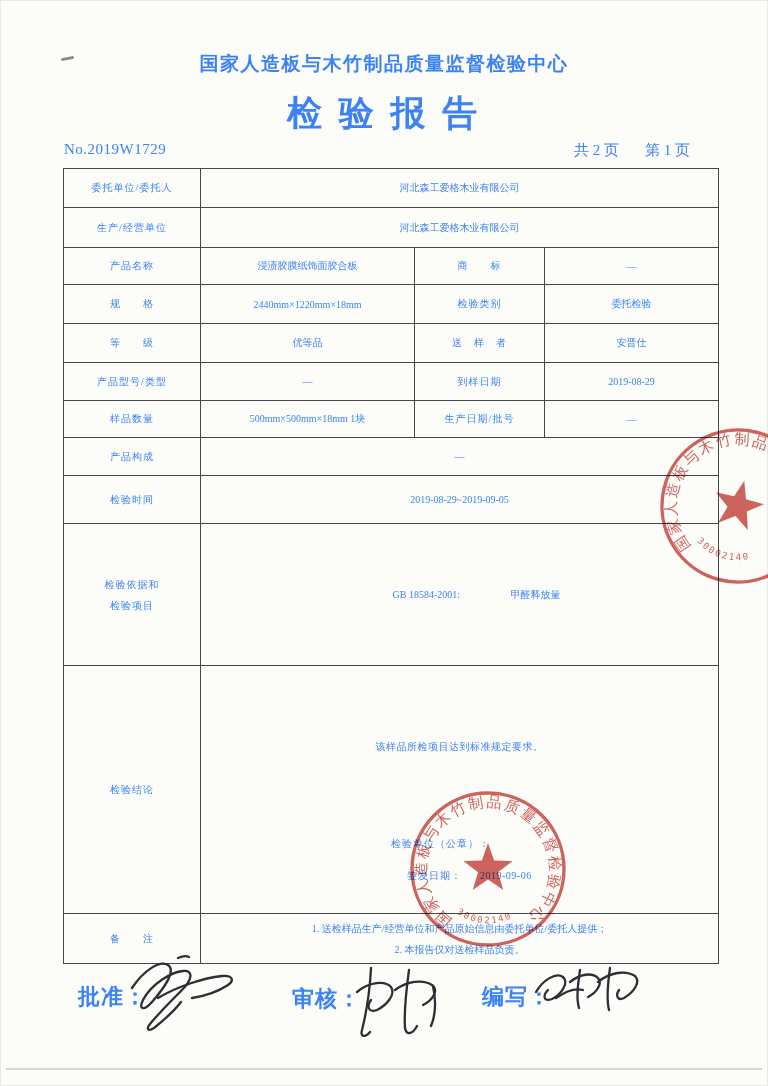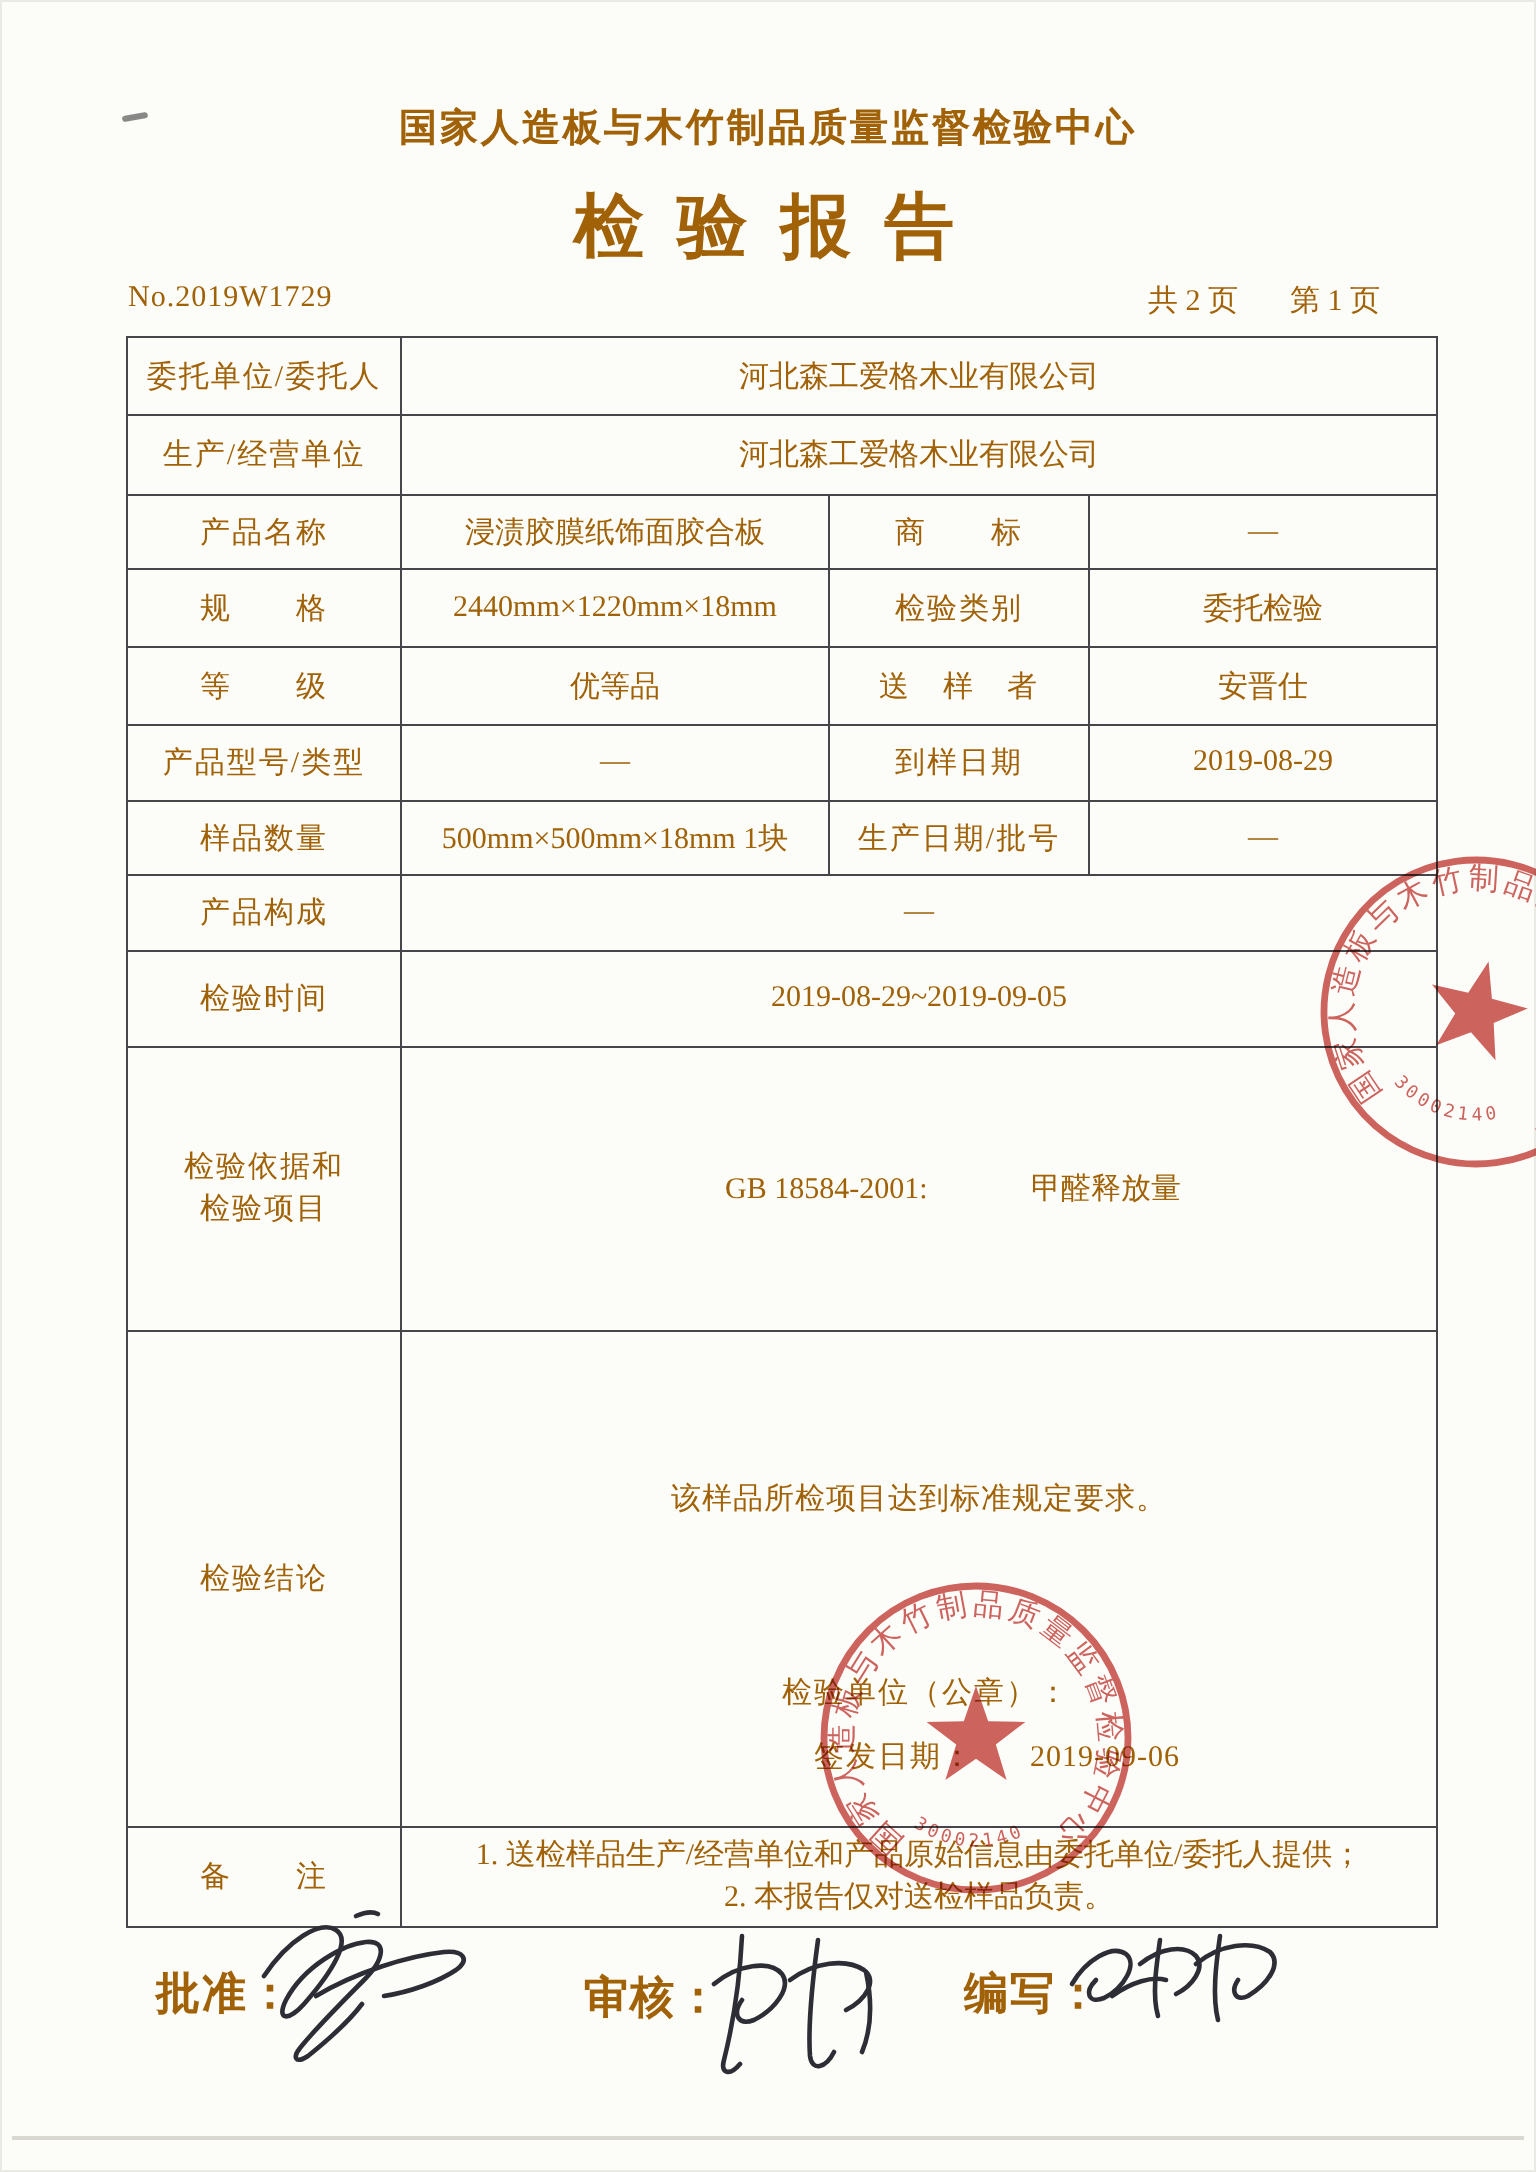--- a/index.html
+++ b/index.html
@@ -3,46 +3,46 @@
 <meta charset="utf-8">
 <style>
   html,body{margin:0;padding:0;background:#9a9a9a;}
   .page{
     position:relative;
     width:768px;height:1086px;
     margin:0 auto;
     background:#fcfcf8;
     overflow:hidden;
     font-family:"Liberation Serif","DejaVu Serif",serif;
-    color:#a16207;
+    color:#3b82f6;
     box-shadow:inset 0 0 0 1px #eaeae4;
   }
   .scan-mark{position:absolute;left:61px;top:57px;width:13px;height:3px;background:#4a4a4a;border-radius:2px;transform:rotate(-10deg);opacity:.65;}
   .scan-bottom{position:absolute;left:6px;top:1068px;width:756px;height:2px;background:#d9d9d2;}
   .org-name{position:absolute;top:51px;left:0;width:100%;text-align:center;font-size:19px;font-weight:600;letter-spacing:1.5px;}
   .report-title{position:absolute;top:90px;left:0;width:100%;margin:0;text-align:center;font-size:35px;font-weight:700;letter-spacing:4px;}
   .meta-row{position:absolute;top:141px;left:64px;right:78px;font-size:15px;}
   .report-no{position:absolute;left:0;top:0;letter-spacing:.5px;}
   .page-info{position:absolute;right:0;top:0;}
   .page-info .gap{margin-left:26px;}
 
   table.report{position:absolute;left:63px;top:168px;width:655px;border-collapse:collapse;table-layout:fixed;}
-  table.report td{border:1.8px solid #46464a;font-size:15px;text-align:center;vertical-align:middle;padding:0;}
+  table.report td{border:1.8px solid #46464a;font-size:10px;text-align:center;vertical-align:middle;padding:0;}
   td.lbl{font-size:15.5px;letter-spacing:1px;}
   tr.h39{height:39px}tr.h40{height:40px}tr.h37{height:37px}tr.h38{height:38px}tr.h48{height:48px}
   tr.h142{height:142px}tr.h248{height:248px}tr.h50{height:50px}
   td.basis-val{text-align:left;}
   .basis-line{padding-left:34px;}
   .basis-item{margin-left:48px;}
   .lbl-2line{line-height:21px;}
   td.concl-cell{position:relative;}
   .concl-text{position:absolute;left:0;top:74px;width:100%;text-align:center;letter-spacing:.5px;}
   .concl-seal{position:absolute;left:190px;top:171px;letter-spacing:1px;}
   .concl-issue{position:absolute;left:206px;top:203px;letter-spacing:1px;}
-  .concl-issue .date{margin-left:28px;letter-spacing:.5px;}
+  .concl-issue .date{margin-left:18px;letter-spacing:.5px;}
   td.notes-cell{text-align:left;font-size:14px;line-height:21px;padding:3px 8px 3px 12px;}
 
   .footer-label{position:absolute;font-size:22px;font-weight:600;letter-spacing:1px;}
   #approve-label{left:78px;top:982px;}
   #review-label{left:292px;top:984px;}
   #write-label{left:482px;top:982px;}
   .sig{position:absolute;}
   #sig1{left:120px;top:952px;}
   #sig2{left:345px;top:958px;}
   #sig3{left:528px;top:958px;}

